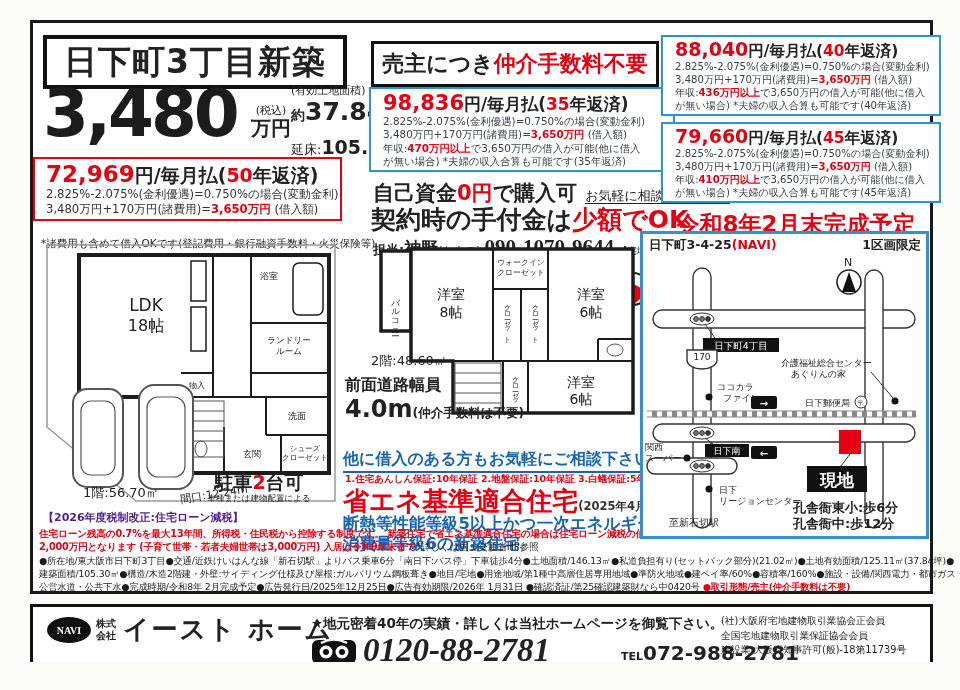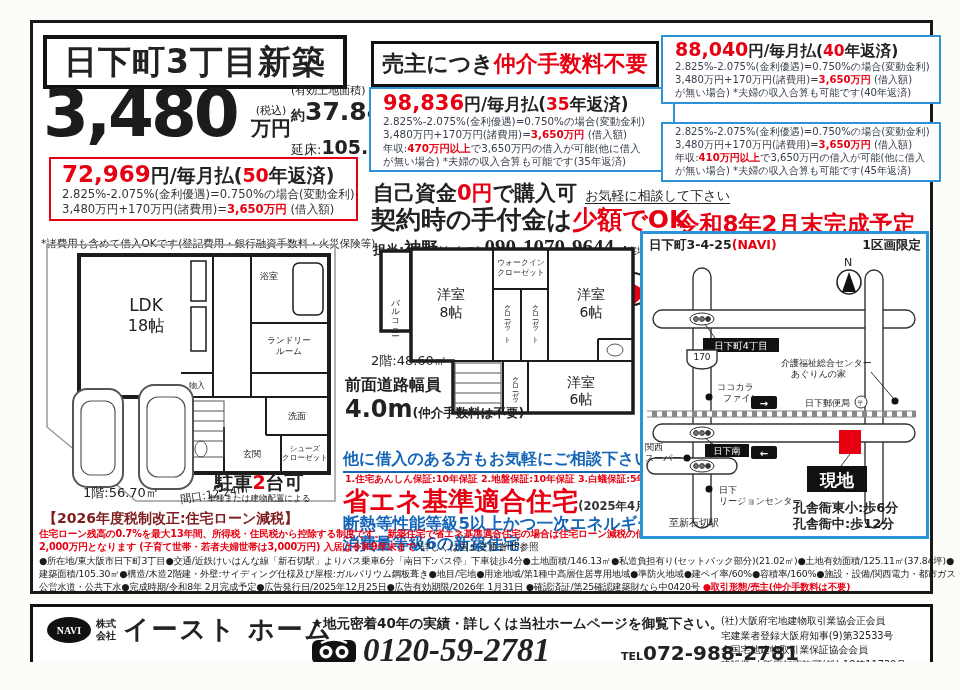--- a/index.html
+++ b/index.html
@@ -54,21 +54,21 @@
   #contact .lic{font-size:9.5px;}
   #completion{left:628px;top:186px;width:270px;text-align:center;font-size:23px;font-weight:bold;color:var(--red);white-space:nowrap;}
   
   #consult-link{left:310px;top:426px;font-size:16px;font-weight:bold;color:var(--blue_text);border-bottom:2px solid var(--blue_text);padding-bottom:1px;white-space:nowrap;}
   #warranty{left:312px;top:450px;font-size:9.5px;font-weight:bold;color:var(--red);white-space:nowrap;}
   #eco-row{left:310px;top:461px;white-space:nowrap;}
   #eco-row .big{font-size:26px;font-weight:bold;color:var(--red);}
   #eco-row .nt{font-size:11.5px;color:#333;font-weight:bold;}
   #eco-blue1{left:310px;top:490px;font-size:16.5px;font-weight:bold;color:var(--blue_text);white-space:nowrap;}
   #eco-blue2{left:310px;top:510px;font-size:16.5px;font-weight:bold;color:var(--blue_text);white-space:nowrap;}
-  #tax-title{left:10px;top:487px;font-size:14px;font-weight:bold;color:#7f1d1d;white-space:nowrap;}
+  #tax-title{left:10px;top:487px;font-size:11px;font-weight:bold;color:#4c1d95;white-space:nowrap;}
   #tax-red1{left:6px;top:505px;font-size:9.7px;font-weight:bold;color:var(--red);white-space:nowrap;letter-spacing:-0.2px;}
   #tax-red2{left:6px;top:518px;font-size:9.7px;font-weight:bold;white-space:nowrap;letter-spacing:-0.2px;}
   #tax-red2 .blk{color:#222;font-weight:normal;}
   .dline{left:6px;font-size:9.3px;color:#1a1a1a;white-space:nowrap;letter-spacing:-0.15px;}
   .dline .redseg{color:var(--red);font-weight:bold;}
   
   #map-box{left:607px;top:208px;width:283px;height:302px;border:3px solid var(--blue_border);background:#fff;}
   #map-addr{left:6px;top:3px;font-size:12.5px;font-weight:bold;white-space:nowrap;}
   #map-limit{right:5px;top:3px;font-size:12.5px;font-weight:bold;}
   
@@ -102,21 +102,21 @@
       <div class="man">万円</div>
     </div>
     <div id="land-col" class="abs">
       <div class="lab">(有効土地面積)</div>
       <div><span class="sm">約</span><span class="num">37.84</span><span class="sm">坪付</span></div>
     </div>
     <div id="floor-line" class="abs">
       <span>延床:</span><span class="num">105.30㎡</span>
     </div>
 
-    <div id="plan50" class="plan-box redbox abs" style="left:16px;top:134px;width:288px;padding-left:11px;">
+    <div id="plan50" class="plan-box redbox abs" style="left:0;top:134px;width:288px;padding-left:11px;">
       <div class="plan-head"><span class="amt">72,969</span><span>円/毎月払(</span><span class="yrs">50</span><span>年返済)</span></div>
       <div class="plan-line">2.825%-2.075%(金利優遇)=0.750%の場合(変動金利)</div>
       <div class="plan-line"><span>3,480万円+170万円(諸費用)=</span><span class="hl">3,650万円</span><span> (借入額)</span></div>
     </div>
     <div id="broker-box" class="abs">
       <span>売主につき</span>
         <span class="red">仲介手数料不要</span>
     </div>
 
     <div id="fees-note" class="abs nowrap">*諸費用も含めて借入OKです(登記費用・銀行融資手数料・火災保険等)</div>
@@ -134,23 +134,25 @@
       <span>契約時の手付金は</span><span class="red">少額でOK</span>
     </div>
     <div id="contact" class="abs">
       <span class="b">担当:</span><span class="nm">神野</span><span class="kana">(かんの)</span><span class="ph">090-1070-9644</span><span class="lic">【宅地建物取引士】</span>
     </div>
 
     <div id="plan40" class="plan-box bluebox rplan abs" style="left:628px;top:12px;width:258px;">
       <div class="plan-head"><span class="amt">88,040</span><span>円/毎月払(</span><span class="yrs">40</span><span>年返済)</span></div>
       <div class="plan-line">2.825%-2.075%(金利優遇)=0.750%の場合(変動金利)</div>
       <div class="plan-line"><span>3,480万円+170万円(諸費用)=</span><span class="hl">3,650万円</span><span> (借入額)</span></div>
+      <div class="plan-line"><span>年収:</span><span class="hl">436万円以上</span><span>で3,650万円の借入が可能(他に借入</span></div>
       <div class="plan-line">が無い場合) *夫婦の収入合算も可能です(40年返済)</div>
     </div>
     <div id="plan45" class="plan-box bluebox rplan abs" style="left:628px;top:99px;width:258px;">
+      <div class="plan-head"><span class="amt">79,660</span><span>円/毎月払(</span><span class="yrs">45</span><span>年返済)</span></div>
       <div class="plan-line">2.825%-2.075%(金利優遇)=0.750%の場合(変動金利)</div>
       <div class="plan-line"><span>3,480万円+170万円(諸費用)=</span><span class="hl">3,650万円</span><span> (借入額)</span></div>
       <div class="plan-line"><span>年収:</span><span class="hl">410万円以上</span><span>で3,650万円の借入が可能(他に借入</span></div>
       <div class="plan-line">が無い場合) *夫婦の収入合算も可能です(45年返済)</div>
     </div>
     <div id="completion" class="abs">令和8年2月末完成予定</div>
 
     <svg class="abs" style="left:8px;top:216px;" width="300" height="268" viewBox="0 0 300 268">
       <polygon points="6,6 294,6 294,262 95,262 6,188" fill="none" stroke="#9a9a9a" stroke-width="1.5"></polygon>
       <path d="M38,16 H288 V234 H140 V158 H38 Z" fill="#fff" stroke="#1c1c1c" stroke-width="4"></path>
@@ -360,24 +362,23 @@
     <div id="company" class="abs">イースト ホーム</div>
     <div id="promo" class="abs">★地元密着40年の実績・詳しくは当社ホームページを御覧下さい。</div>
     <svg class="abs" style="left:278px;top:30px;" width="46" height="30" viewBox="0 0 46 30">
       <rect x="1" y="3" width="44" height="24" rx="6" fill="#111"></rect>
       <circle cx="15" cy="15" r="6.5" fill="#fff"></circle>
         <circle cx="31" cy="15" r="6.5" fill="#fff"></circle>
       <circle cx="15" cy="15" r="3" fill="#111"></circle>
         <circle cx="31" cy="15" r="3" fill="#111"></circle>
       <path d="M10,6 q13,-7 26,0" stroke="#fff" stroke-width="2.5" fill="none"></path>
     </svg>
-    <div id="freedial-num" class="abs">0120-59-2781</div>
+    <div id="freedial-num" class="abs">0120-88-2781</div>
     <div id="telblock" class="abs">
       <span class="tl">TEL</span><span class="tn">072-988-2781</span>
     </div>
     <div id="certs" class="abs">
       <div>(社)大阪府宅地建物取引業協会正会員</div>
-      <div>宅建業者登録大阪府知事(9)第32533号</div>
       <div>全国宅地建物取引業保証協会会員</div>
       <div>建設業 大阪府知事許可(般)-18第11739号</div>
     </div>
   </div>
 </div>
 
 </body></html>

